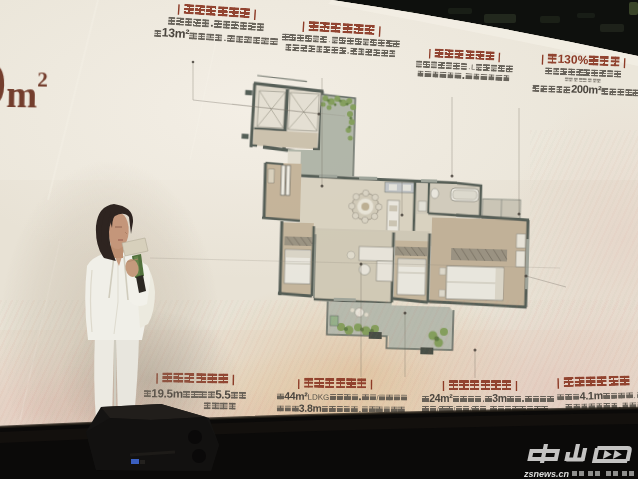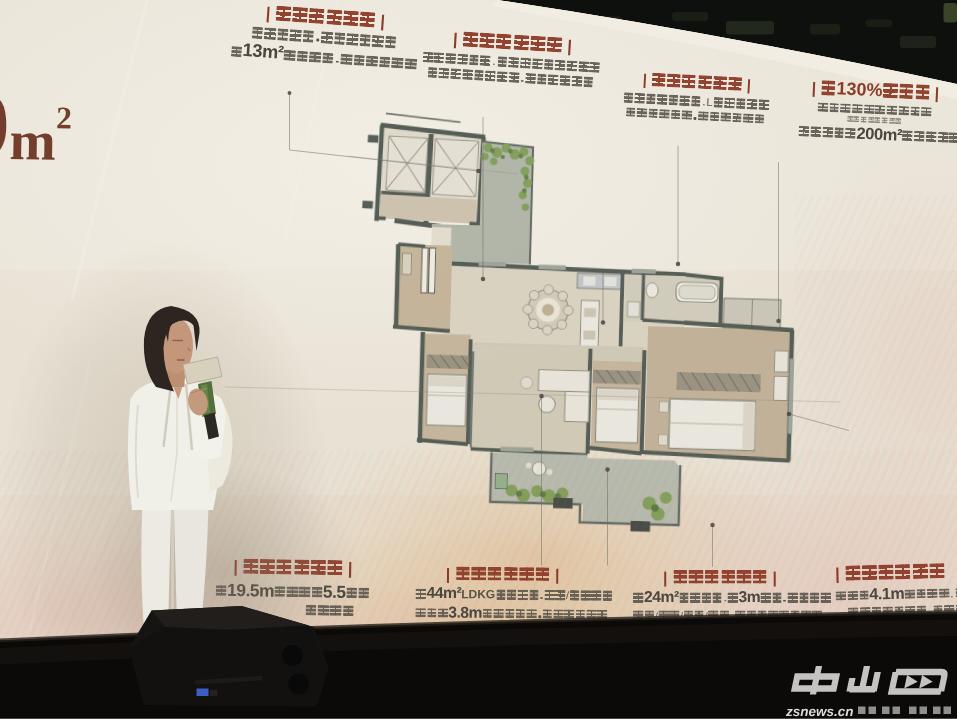--- a/index.html
+++ b/index.html
@@ -348,21 +348,21 @@
 </div>
 
 <div class="blk" style="left:140px;top:373px;width:110px;transform:rotate(1deg);font-size:8px;">
 <div class="hd" style="font-size:11px;">| <i class="c"></i><i class="c"></i><i class="c"></i><i class="c"></i><i class="c"></i><i class="c"></i> |</div>
 <div class="g" style="margin-top:4px;"><i class="c"></i><b class="n">19.5m</b><i class="c"></i><i class="c"></i><i class="c"></i><i class="c"></i><b class="n">5.5</b><i class="c"></i><i class="c"></i></div>
 <div class="g" style="margin-top:2px;padding-left:50px;"><i class="c"></i><i class="c"></i><i class="c"></i><i class="c"></i></div>
 </div>
 
 <div class="blk" style="left:277px;top:378px;width:116px;transform:rotate(0.5deg);font-size:7.2px;">
 <div class="hd" style="font-size:10.5px;">| <i class="c"></i><i class="c"></i><i class="c"></i><i class="c"></i><i class="c"></i><i class="c"></i> |</div>
-<div class="g" style="margin-top:3px;"><i class="c"></i><b class="n">44m²</b><span style="font-size:8px;font-weight:bold;">LDKG</span><i class="c"></i><i class="c"></i><i class="c"></i><i class="c"></i><i class="m"></i><i class="c"></i><i class="c"></i>/<i class="c"></i><i class="c"></i><i class="c"></i><i class="c"></i></div>
+<div class="g" style="margin-top:3px;"><i class="c"></i><b class="n">44m²</b><span style="font-size:8px;font-weight:normal;">LDKG</span><i class="c"></i><i class="c"></i><i class="c"></i><i class="c"></i><i class="m"></i><i class="c"></i><i class="c"></i>/<i class="c"></i><i class="c"></i><i class="c"></i><i class="c"></i></div>
 <div class="g" style="margin-top:2px;"><i class="c"></i><i class="c"></i><i class="c"></i><b class="n">3.8m</b><i class="c"></i><i class="c"></i><i class="c"></i><i class="c"></i><i class="c"></i><i class="m"></i><i class="c"></i><i class="c"></i><i class="c"></i><i class="c"></i><i class="c"></i><i class="c"></i></div>
 </div>
 
 <div class="blk" style="left:422px;top:380px;width:116px;transform:rotate(0deg);font-size:7.2px;">
 <div class="hd" style="font-size:10.5px;">| <i class="c"></i><i class="c"></i><i class="c"></i><i class="c"></i><i class="c"></i><i class="c"></i> |</div>
 <div class="g" style="margin-top:3px;"><i class="c"></i><b class="n">24m²</b><i class="c"></i><i class="c"></i><i class="c"></i><i class="c"></i><i class="m"></i><i class="c"></i><b class="n">3m</b><i class="c"></i><i class="c"></i><i class="m"></i><i class="c"></i><i class="c"></i><i class="c"></i><i class="c"></i></div>
 <div class="g" style="margin-top:2px;"><i class="c"></i><i class="c"></i>/<i class="c"></i><i class="c"></i>/<i class="c"></i><i class="c"></i>/<i class="c"></i><i class="c"></i><i class="m"></i><i class="c"></i><i class="c"></i><i class="c"></i><i class="c"></i><i class="c"></i><i class="c"></i><i class="c"></i><i class="c"></i></div>
 </div>
 
 <div class="blk" style="left:557px;top:376px;width:100px;transform:rotate(-1.5deg);font-size:7.4px;text-align:left;">

